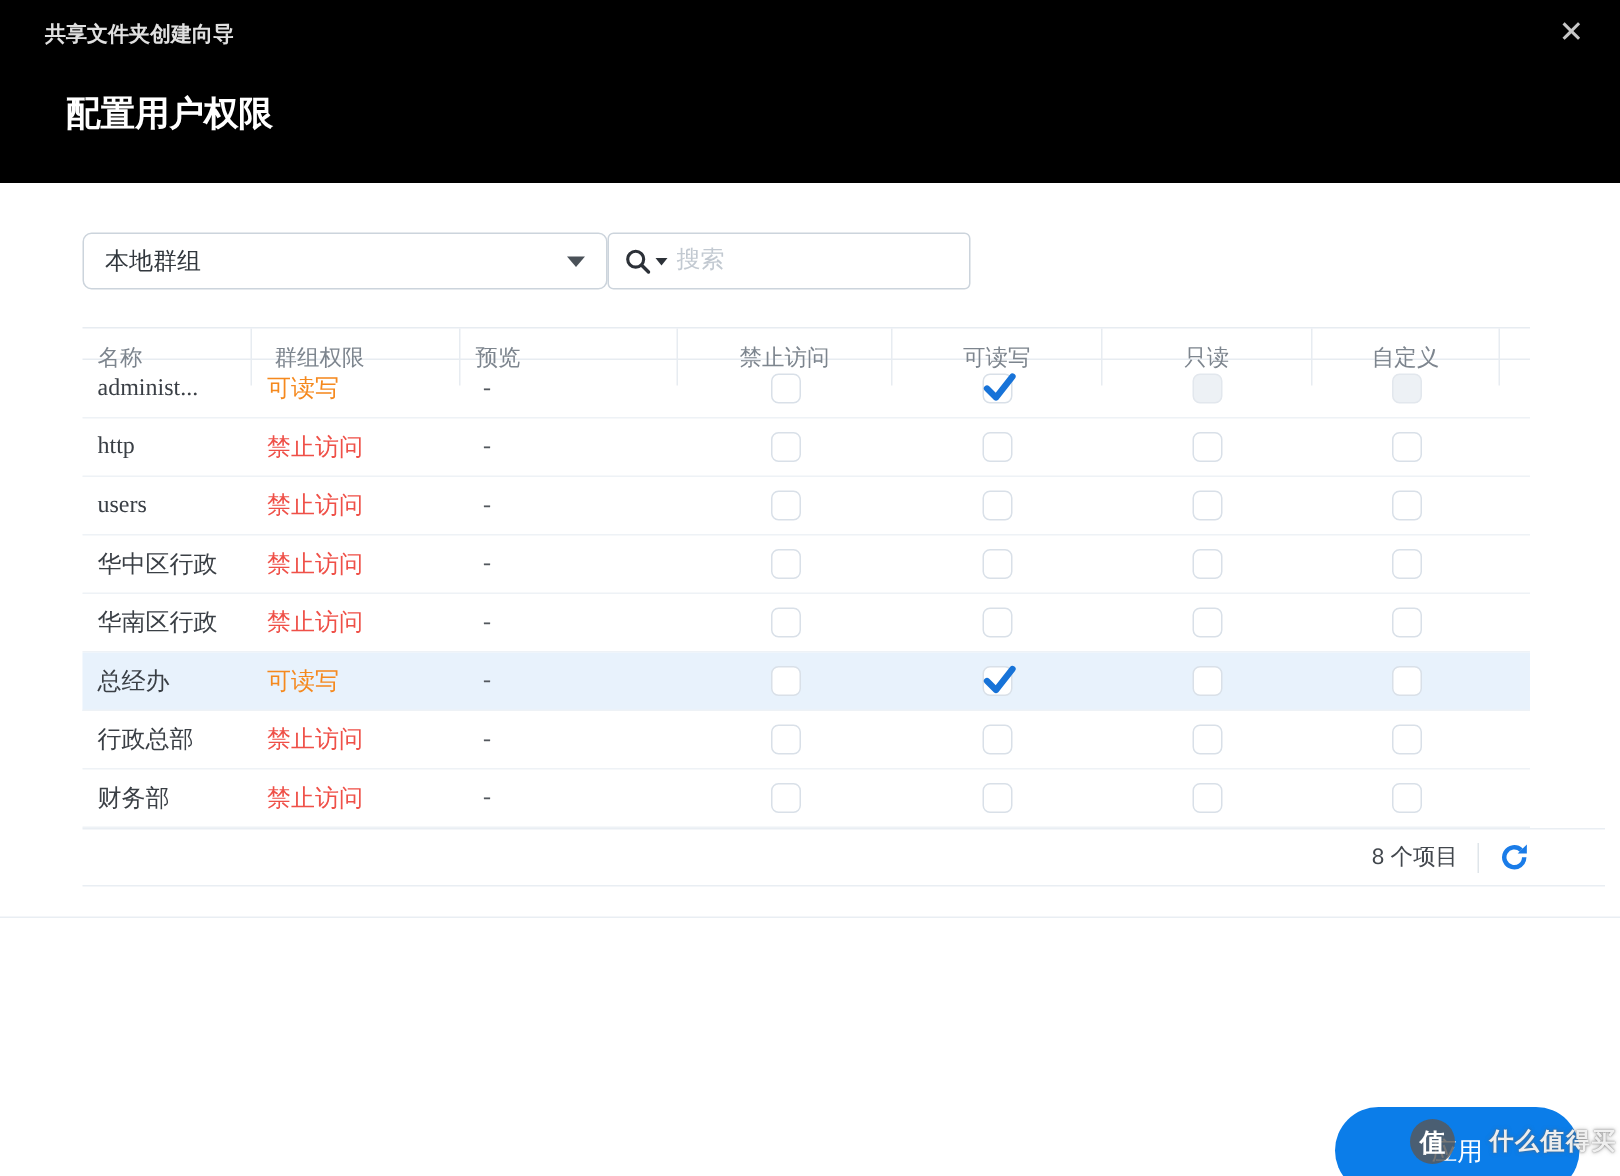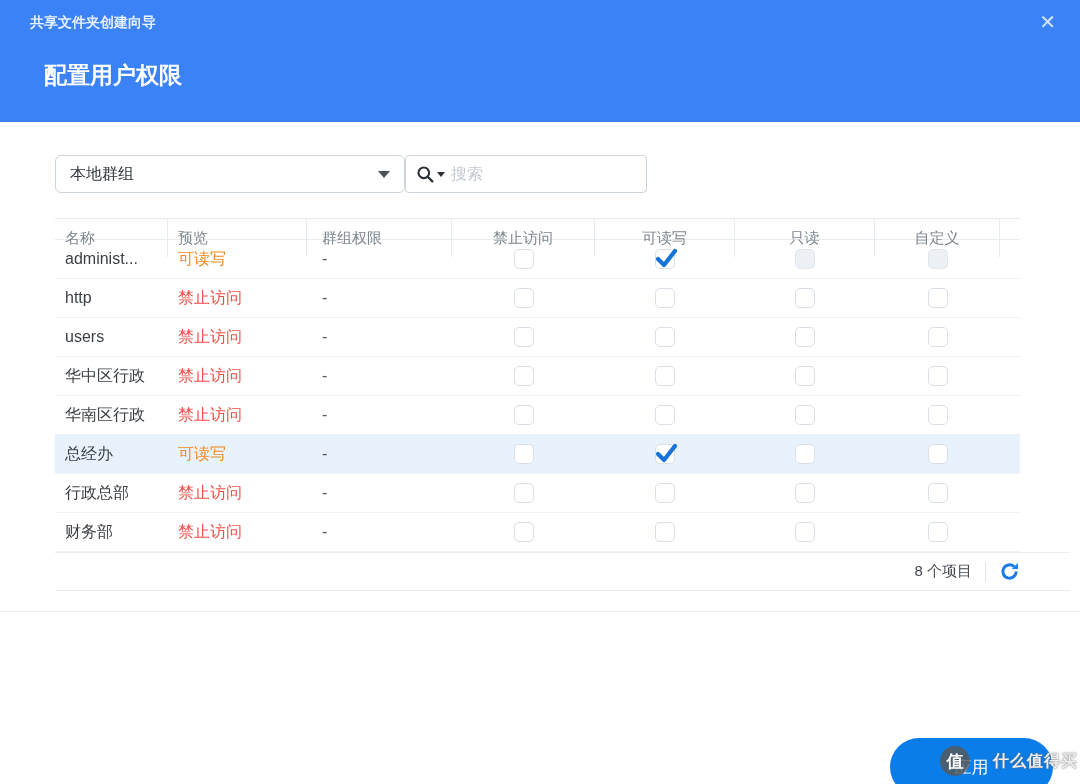--- a/index.html
+++ b/index.html
@@ -5,21 +5,21 @@
   * { margin:0; padding:0; box-sizing:border-box; }
   html,body { background:#fff; }
   body { font-family:"Liberation Sans","DejaVu Sans",sans-serif; }
 
   .dialog {
     position:relative; width:1080px; height:784px;
     background:#fff; overflow:hidden;
   }
 
   
-  .titlebar { position:relative; height:122px; background:#3b82f6; }
+  .titlebar { position:relative; height:122px; background:#000000; }
   .win-title {
     position:absolute; left:30px; top:14px;
     font-size:14px; font-weight:bold; color:rgba(255,255,255,.88);
   }
   .close-btn {
     position:absolute; right:24px; top:8px;
     font-size:20px; font-weight:bold; color:rgba(255,255,255,.78);
     cursor:pointer; line-height:28px;
   }
   .subtitle {
@@ -65,21 +65,21 @@
   }
   .th {
     font-size:15px; color:#7d858e; padding-left:10px; height:38px;
     display:flex; align-items:center; border-right:1px solid #e7ecf1; cursor:pointer;
   }
   .th.c { justify-content:center; padding-left:0; }
   .th.g { padding-left:15px; }
   .th.last { border-right:none; }
   .gridrow.body { height:39px; border-bottom:1px solid #eef2f6; }
   .gridrow.body.sel { background:#e8f2fc; }
-  .td { font-size:16px; color:#3a3f45; padding-left:10px; white-space:nowrap; overflow:hidden; }
+  .td { font-size:16px; color:#3a3f45; padding-left:10px; white-space:nowrap; overflow:hidden;font-family:Liberation Serif, serif; }
   .td.g { padding-left:15px; color:#53585e; }
   .preview.rw { color:#f5891e; }
   .preview.na { color:#ef5048; }
 
   .cbcell { display:flex; justify-content:center; align-items:center; height:100%; }
   .cb {
     position:relative; width:20px; height:20px; border-radius:5px;
     border:1.5px solid #d9e0e8; background:#fff; cursor:pointer;
   }
   .cb.disabled { background:#edf1f5; border-color:#e2e7ed; cursor:default; }
@@ -148,22 +148,22 @@
           <line x1="12.6" y1="12.6" x2="17.2" y2="17.2" stroke="#2c3138" stroke-width="2.4" stroke-linecap="round"></line>
         </svg>
         <span class="search-caret"></span>
         <input type="text" placeholder="搜索" style="">
       </div>
     </div>
 
     <div class="grid" id="grid">
         <div class="gridrow head">
           <div class="th">名称</div>
+          <div class="th g">群组权限</div>
           <div class="th">预览</div>
-          <div class="th g">群组权限</div>
           <div class="th c">禁止访问</div>
           <div class="th c">可读写</div>
           <div class="th c">只读</div>
           <div class="th c">自定义</div>
           <div class="th last"></div>
         </div>
         <div class="gridrow body">
           <div class="td">administ...</div>
           <div class="td preview rw">可读写</div>
           <div class="td g">-</div>

